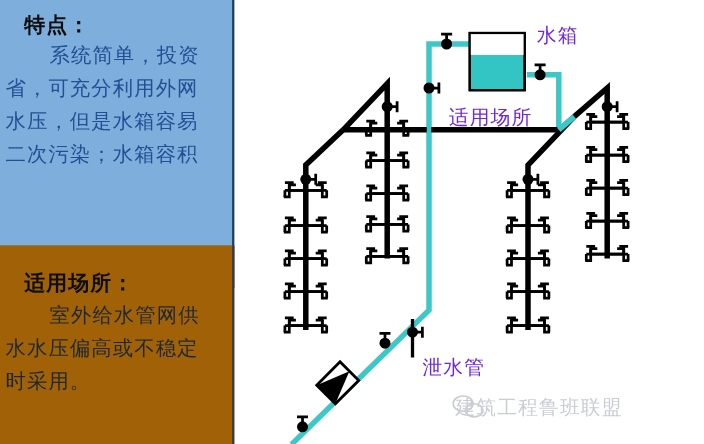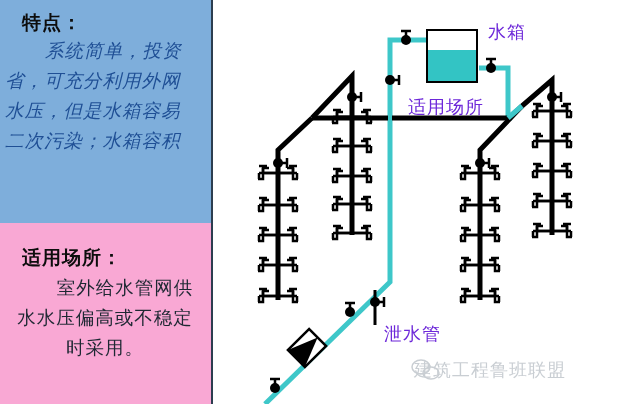--- a/index.html
+++ b/index.html
@@ -1,35 +1,35 @@
 <!DOCTYPE html>
 <html><head>
 <meta charset="utf-8">
 <style>
   html,body{margin:0;padding:0;}
   body{width:640px;height:404px;position:relative;background:#ffffff;overflow:hidden;
        font-family:"DejaVu Sans","Liberation Sans",sans-serif;}
   .panel{position:absolute;left:0;width:213px;border-right:2px solid #2c3e50;box-sizing:border-box;}
   .panel-top{top:0;height:262px;background:#7eaedb;border-bottom:1px solid #3a5c7a;}
-  .panel-bottom{top:223px;height:181px;background:#f9a8d4;}
+  .panel-bottom{top:223px;height:181px;background:#a16207;}
   .heading{position:absolute;left:22px;font-size:19px;font-weight:bold;color:#0d0d0d;letter-spacing:1px;}
   .body-text{position:absolute;left:5px;width:200px;font-size:18.5px;line-height:30px;letter-spacing:1px;}
   .t1{color:#1f4f95;}
-  .t2{color:#1e2833;text-align:center;}
+  .t2{color:#1e2833;}
   .indent{display:inline-block;width:40px;}
   svg{position:absolute;left:0;top:0;}
   .lbl{position:absolute;font-size:18px;color:#6d28d9;letter-spacing:1px;}
   .wm{position:absolute;left:414px;top:358px;font-size:18px;color:#c9ced3;letter-spacing:1px;}
 </style>
 </head>
 <body>
 
 <div class="panel panel-top">
   <div class="heading" style="top:10px;">特点：</div>
-  <div class="body-text t1" style="top:36px;font-style:italic;">
+  <div class="body-text t1" style="top:36px;">
     <div><span class="indent"></span><span>系统简单，投资</span></div>
     <div>省，可充分利用外网</div>
     <div>水压，但是水箱容易</div>
     <div>二次污染；水箱容积</div>
   </div>
 </div>
 
 <div class="panel panel-bottom">
   <div class="heading" style="top:22px;">适用场所：</div>
   <div class="body-text t2" style="top:50px;">

